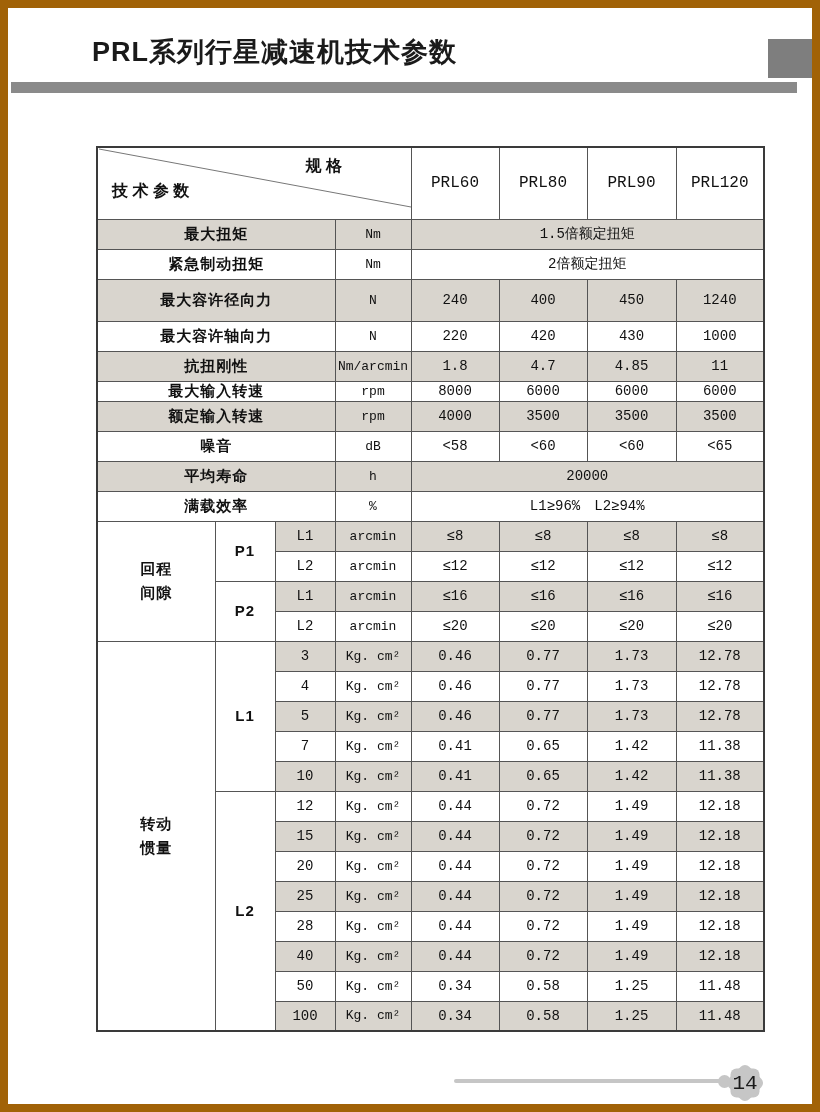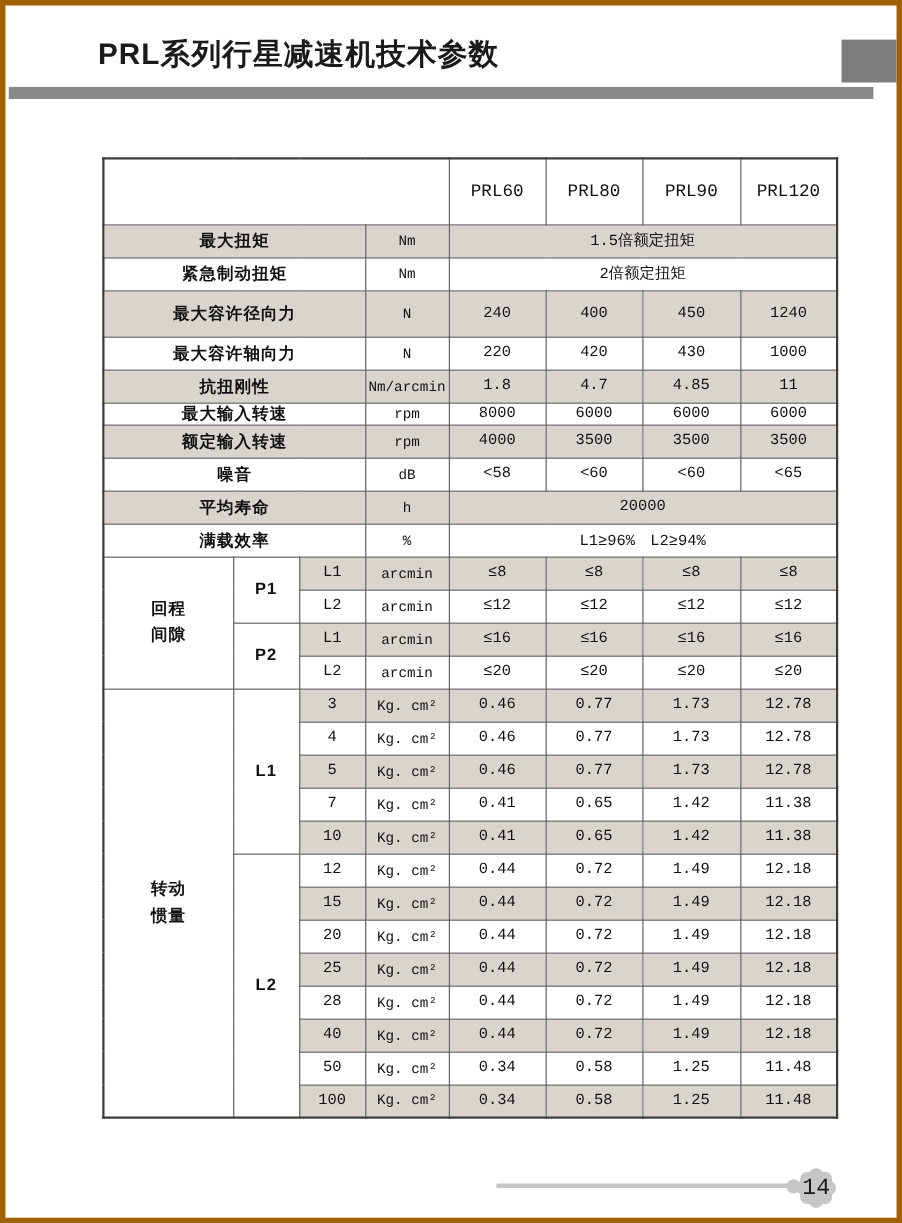--- a/index.html
+++ b/index.html
@@ -1,19 +1,19 @@
 <!DOCTYPE html>
 <html><head>
 <meta charset="utf-8">
 <style>
   * { margin:0; padding:0; box-sizing:border-box; }
   body { background:#ffffff; font-family:"Liberation Sans","DejaVu Sans",sans-serif; }
   .page {
     position:relative; width:820px; height:1112px;
-    background:#ffffff; border:5px solid #a16207; overflow:hidden;
+    background:#ffffff; border:8px solid #a16207; overflow:hidden;
   }
   .title {
     position:absolute; left:84px; top:26px;
     font-size:27px; font-weight:bold; color:#1a1a1a; letter-spacing:1px;
     white-space:nowrap;
   }
   .title-bar {
     position:absolute; left:3px; top:74px; width:786px; height:11px;
     background:#8a8a8a;
   }
@@ -85,21 +85,21 @@
         <col style="width: 118px;">
         <col style="width: 60px;">
         <col style="width: 60px;">
         <col style="width: 76px;">
         <col style="width: 88px;">
         <col style="width: 88px;">
         <col style="width: 89px;">
         <col style="width: 88px;">
       </colgroup>
       <tbody>
-        <tr style="height: 60px;">
+        <tr style="height: 72px;">
           <td colspan="4" class="corner"></td>
           <td class="colhead">PRL60</td>
           <td class="colhead">PRL80</td>
           <td class="colhead">PRL90</td>
           <td class="colhead">PRL120</td>
         </tr>
         <tr style="height: 30px;">
           <td colspan="3" class="lbl sh">最大扭矩</td>
           <td class="unit sh">Nm</td>
           <td colspan="4" class="spanval sh">1.5倍额定扭矩</td>
@@ -307,20 +307,27 @@
           <td class="rat sh">100</td>
           <td class="unit sh">Kg. cm²</td>
           <td class="val sh">0.34</td>
           <td class="val sh">0.58</td>
           <td class="val sh">1.25</td>
           <td class="val sh">11.48</td>
         </tr>
       </tbody>
     </table>
 
+  <div class="corner-overlay">
+    <svg width="314" height="60">
+      <line x1="1" y1="1" x2="313" y2="59" stroke="#777777" stroke-width="1"></line>
+    </svg>
+    <span class="corner-spec">规 格</span>
+    <span class="corner-param">技 术 参 数</span>
+  </div>
 
   <div class="footer-line"></div>
   <div class="footer-dot"></div>
   <div class="gear-wrap">
     <svg width="48" height="48" viewBox="-24 -24 48 48">
       <g fill="#c6c6c6">
         <rect x="-14.5" y="-14.5" width="29" height="29" rx="6"></rect>
         <rect x="-14.5" y="-14.5" width="29" height="29" rx="6" transform="rotate(45)"></rect>
         <circle r="15.5"></circle>
       </g>

